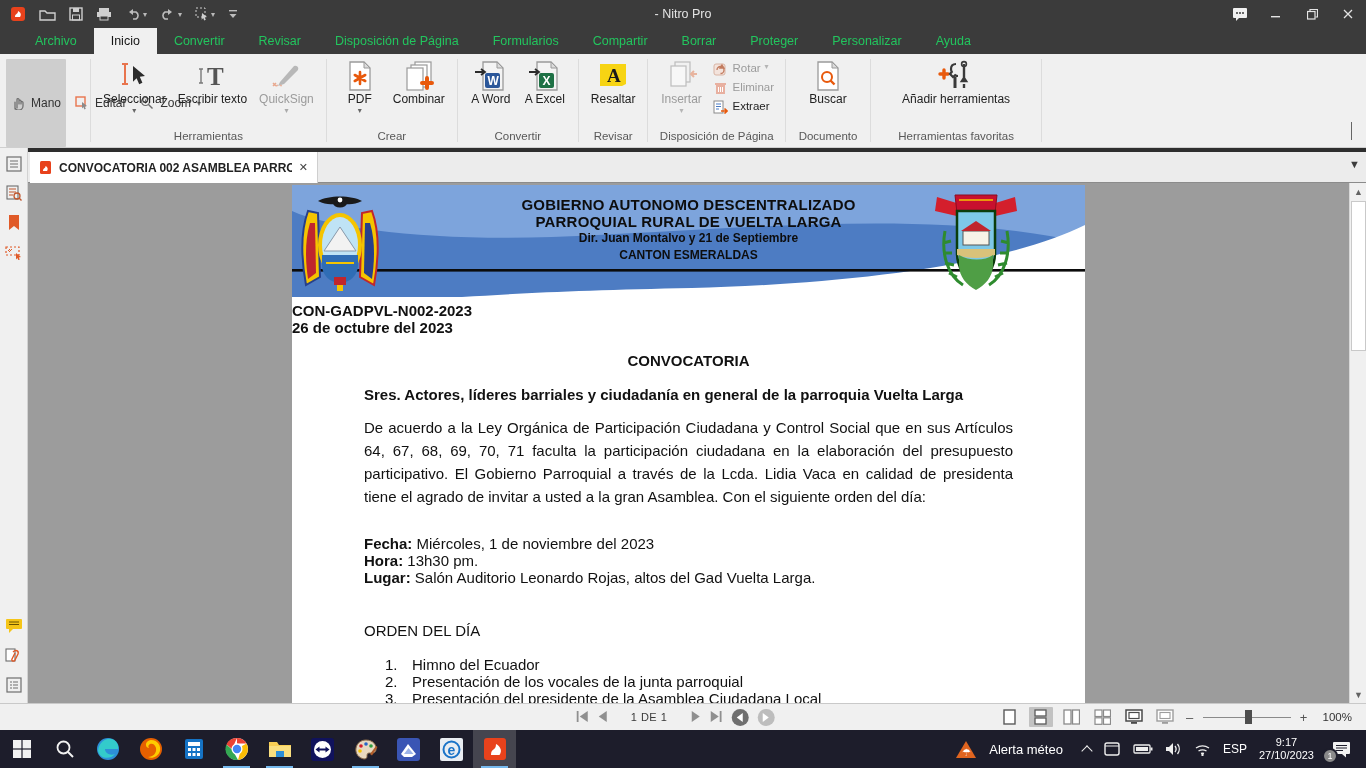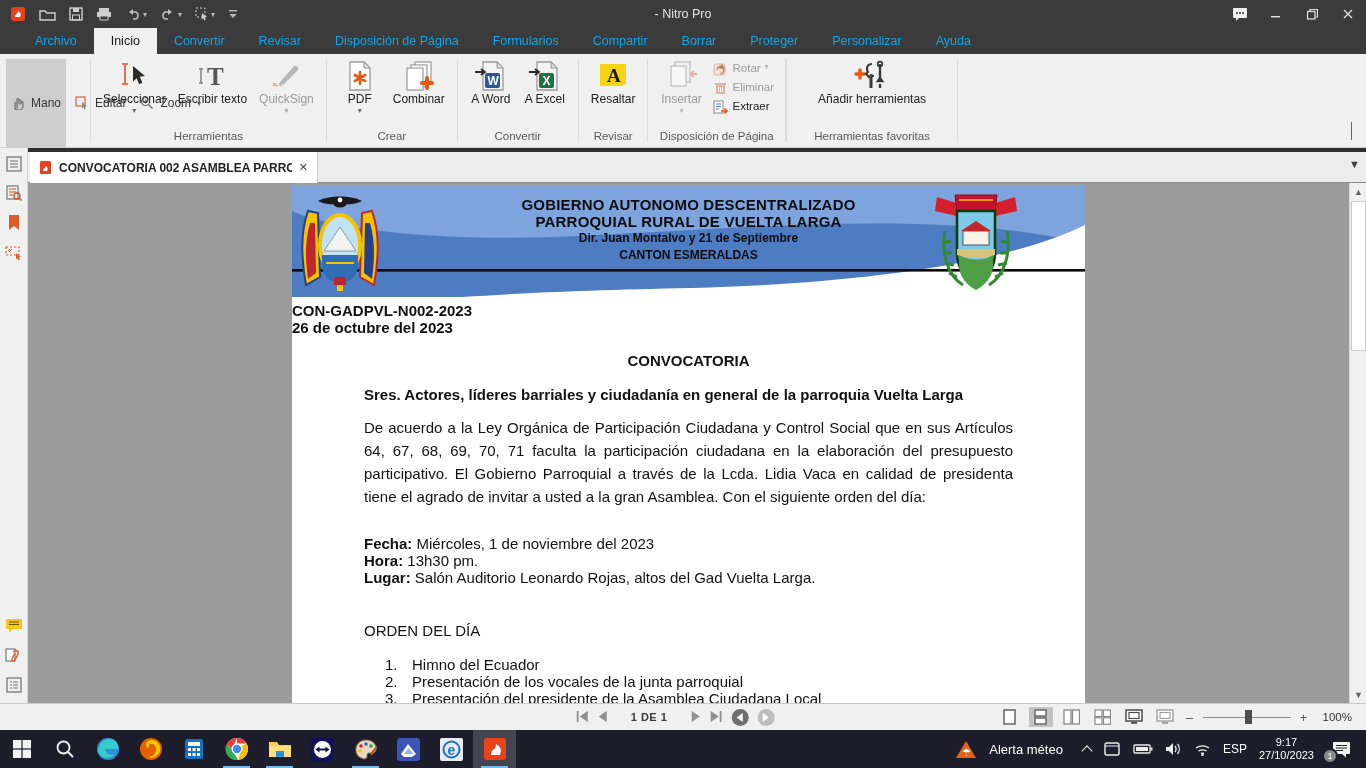--- a/index.html
+++ b/index.html
@@ -11,21 +11,21 @@
   .qat { display:flex; align-items:center; gap:9px; padding-left:8px; }
   .qat-btn { display:flex; align-items:center; gap:2px; height:22px; padding:0 2px; }
   .qat svg { display:block; }
   .caret-sm { color:#b9b9b9; font-size:8px; }
   .window-title { position:absolute; left:50%; transform:translateX(-50%); color:#e4e4e4; font-size:12.5px; }
   .win-controls { margin-left:auto; display:flex; align-items:center; height:28px; }
   .win-btn { width:36px; height:28px; display:flex; align-items:center; justify-content:center; }
 
   
   .menubar { position:absolute; top:28px; left:0; width:1366px; height:26px; background:#3b3b3b; display:flex; align-items:stretch; padding-left:18px; }
-  .menu-tab { color:#0ea5e9; font-size:12.5px; padding:6px 17px 0 17px; }
+  .menu-tab { color:#22c55e; font-size:12.5px; padding:6px 17px 0 17px; }
   .menu-tab.active { background:#f0f0f0; color:#151515; }
 
   
   .ribbon { position:absolute; top:54px; left:0; width:1366px; height:94px; background:#f0f0f0; border-bottom:1px solid #cfcfcf; display:flex; }
   .rail { width:90px; padding:5px 4px 0 6px; display:flex; flex-direction:row; gap:4px; }
   .rail-item { display:flex; align-items:center; gap:6px; font-size:12px; color:#333; padding:1px 5px; border-radius:1px; }
   .rail-item.selected { background:#cecece; }
   .vsep { width:1px; background:#dcdcdc; margin:5px 0; }
   .rgroup { display:flex; flex-direction:column; }
   .rgroup-buttons { flex:1; display:flex; align-items:flex-start; padding:5px 7px 0 7px; gap:2px; }
@@ -74,21 +74,21 @@
   .oli .txt { flex:1; }
 
   
   .scrollbar { position:absolute; top:0; right:0; width:17px; height:100%; background:#f0f0f0; border-left:1px solid #d8d8d8; }
   .sb-btn { position:absolute; left:0; width:17px; height:17px; display:flex; align-items:center; justify-content:center; color:#636363; font-size:9px; }
   .sb-up { top:0; } .sb-down { bottom:0; }
   .sb-thumb { position:absolute; left:1px; top:18px; width:15px; height:150px; background:#ffffff; border:1px solid #c9c9c9; }
 
   
   .statusbar { position:absolute; top:703px; left:0; width:1366px; height:27px; background:#f0f0f0; border-top:1px solid #c9c9c9; display:flex; align-items:center; }
-  .nav-center { position:absolute; left:50%; transform:translateX(-54%); display:flex; align-items:center; gap:9px;font-weight:bold; }
+  .nav-center { position:absolute; left:50%; transform:translateX(-54%); display:flex; align-items:center; gap:9px; }
   .pg-txt { font-size:11px; color:#3a3a3a; letter-spacing:.5px; margin:0 14px; }
   .hist { width:17px; height:17px; border-radius:50%; display:flex; align-items:center; justify-content:center; }
   .hist.dark { background:#6f6f6f; } .hist.lite { background:#bdbdbd; }
   .view-group { position:absolute; right:14px; display:flex; align-items:center; gap:7px; }
   .vm { width:24px; height:20px; display:flex; align-items:center; justify-content:center; border-radius:1px; }
   .vm.selected { background:#c2c2c2; }
   .zoom-sign { color:#555; font-size:13px; width:12px; text-align:center; }
   .slider { position:relative; width:88px; height:16px; }
   .slider .track { position:absolute; top:8px; left:0; width:100%; height:1px; background:#8a8a8a; }
   .slider .handle { position:absolute; top:1px; left:48%; width:7px; height:14px; background:#4d4d4d; }
@@ -371,20 +371,34 @@
                 <path d="M8 11 h6 M11.5 8.5 l2.5 2.5 -2.5 2.5" stroke="#e8590c" stroke-width="1.6" fill="none"></path>
               </svg>
             <span>Extraer</span>
           </div>
         </div>
       </div>
       <div class="rgroup-label">Disposición de Página</div>
     </div>
     <div class="vsep"></div>
 
+    <div class="rgroup">
+      <div class="rgroup-buttons" style="padding-left:16px;padding-right:16px;">
+        <div class="big-btn">
+          <svg width="30" height="32">
+              <path d="M5 2 h14 l6 6 v22 H5z" fill="#fff" stroke="#9a9a9a" stroke-width="1.3"></path>
+              <path d="M19 2 l6 6 h-6z" fill="#dcdcdc" stroke="#9a9a9a"></path>
+              <circle cx="14" cy="17" r="5" fill="none" stroke="#e8590c" stroke-width="2"></circle>
+              <path d="M17.5 20.5 l4 4" stroke="#e8590c" stroke-width="2.4"></path>
+            </svg>
+          <span>Buscar</span>
+        </div>
+      </div>
+      <div class="rgroup-label">Documento</div>
+    </div>
     <div class="vsep"></div>
 
     <div class="rgroup">
       <div class="rgroup-buttons" style="padding-left:26px;padding-right:26px;">
         <div class="big-btn">
           <svg width="36" height="32">
               <path d="M6 10 v8 M2 14 h8" stroke="#e8590c" stroke-width="3.4" stroke-linecap="round"></path>
               <path d="M18 4 c-3 0 -5 2 -5 5 0 1 .3 2 .8 2.8 L12 14 l3 3 2.2-1.8 c.8 .5 1.8 .8 2.8 .8" fill="none" stroke="#3a3a3a" stroke-width="2.2"></path>
               <path d="M17 17 v11" stroke="#3a3a3a" stroke-width="3"></path>
               <path d="M26 4 v14 M26 18 l-2 3 h4z" stroke="#3a3a3a" stroke-width="2.4" fill="#3a3a3a"></path>

